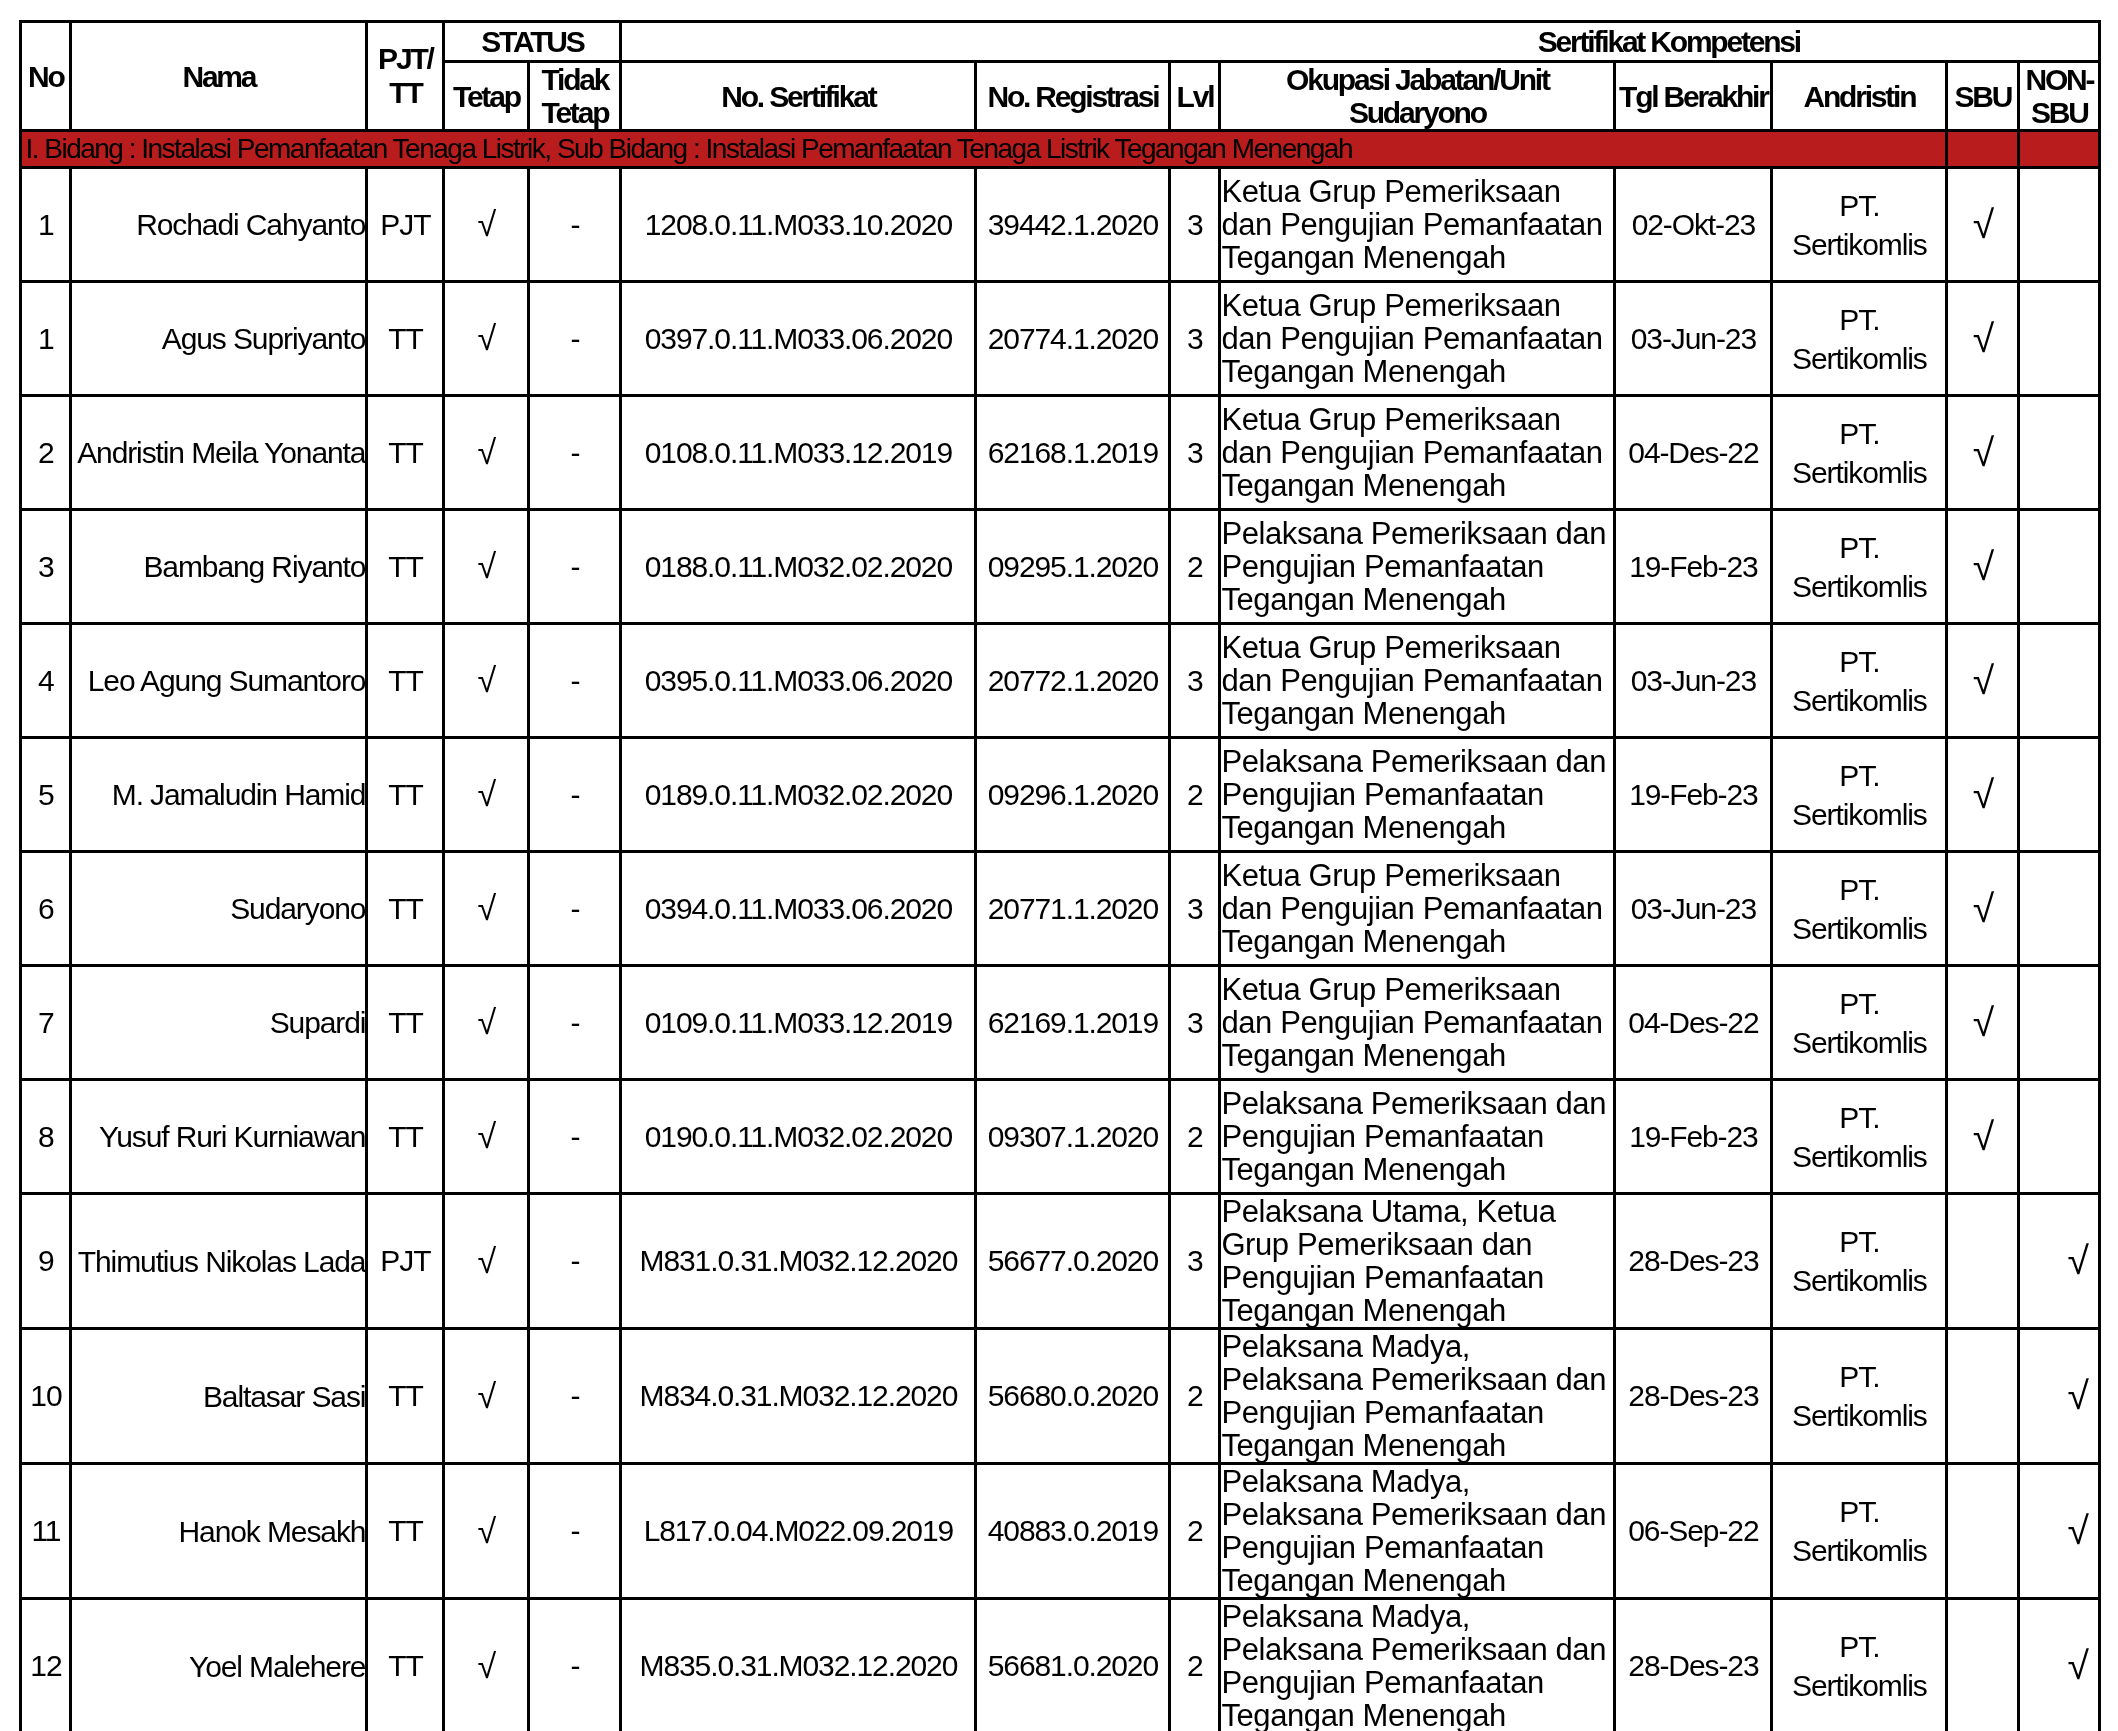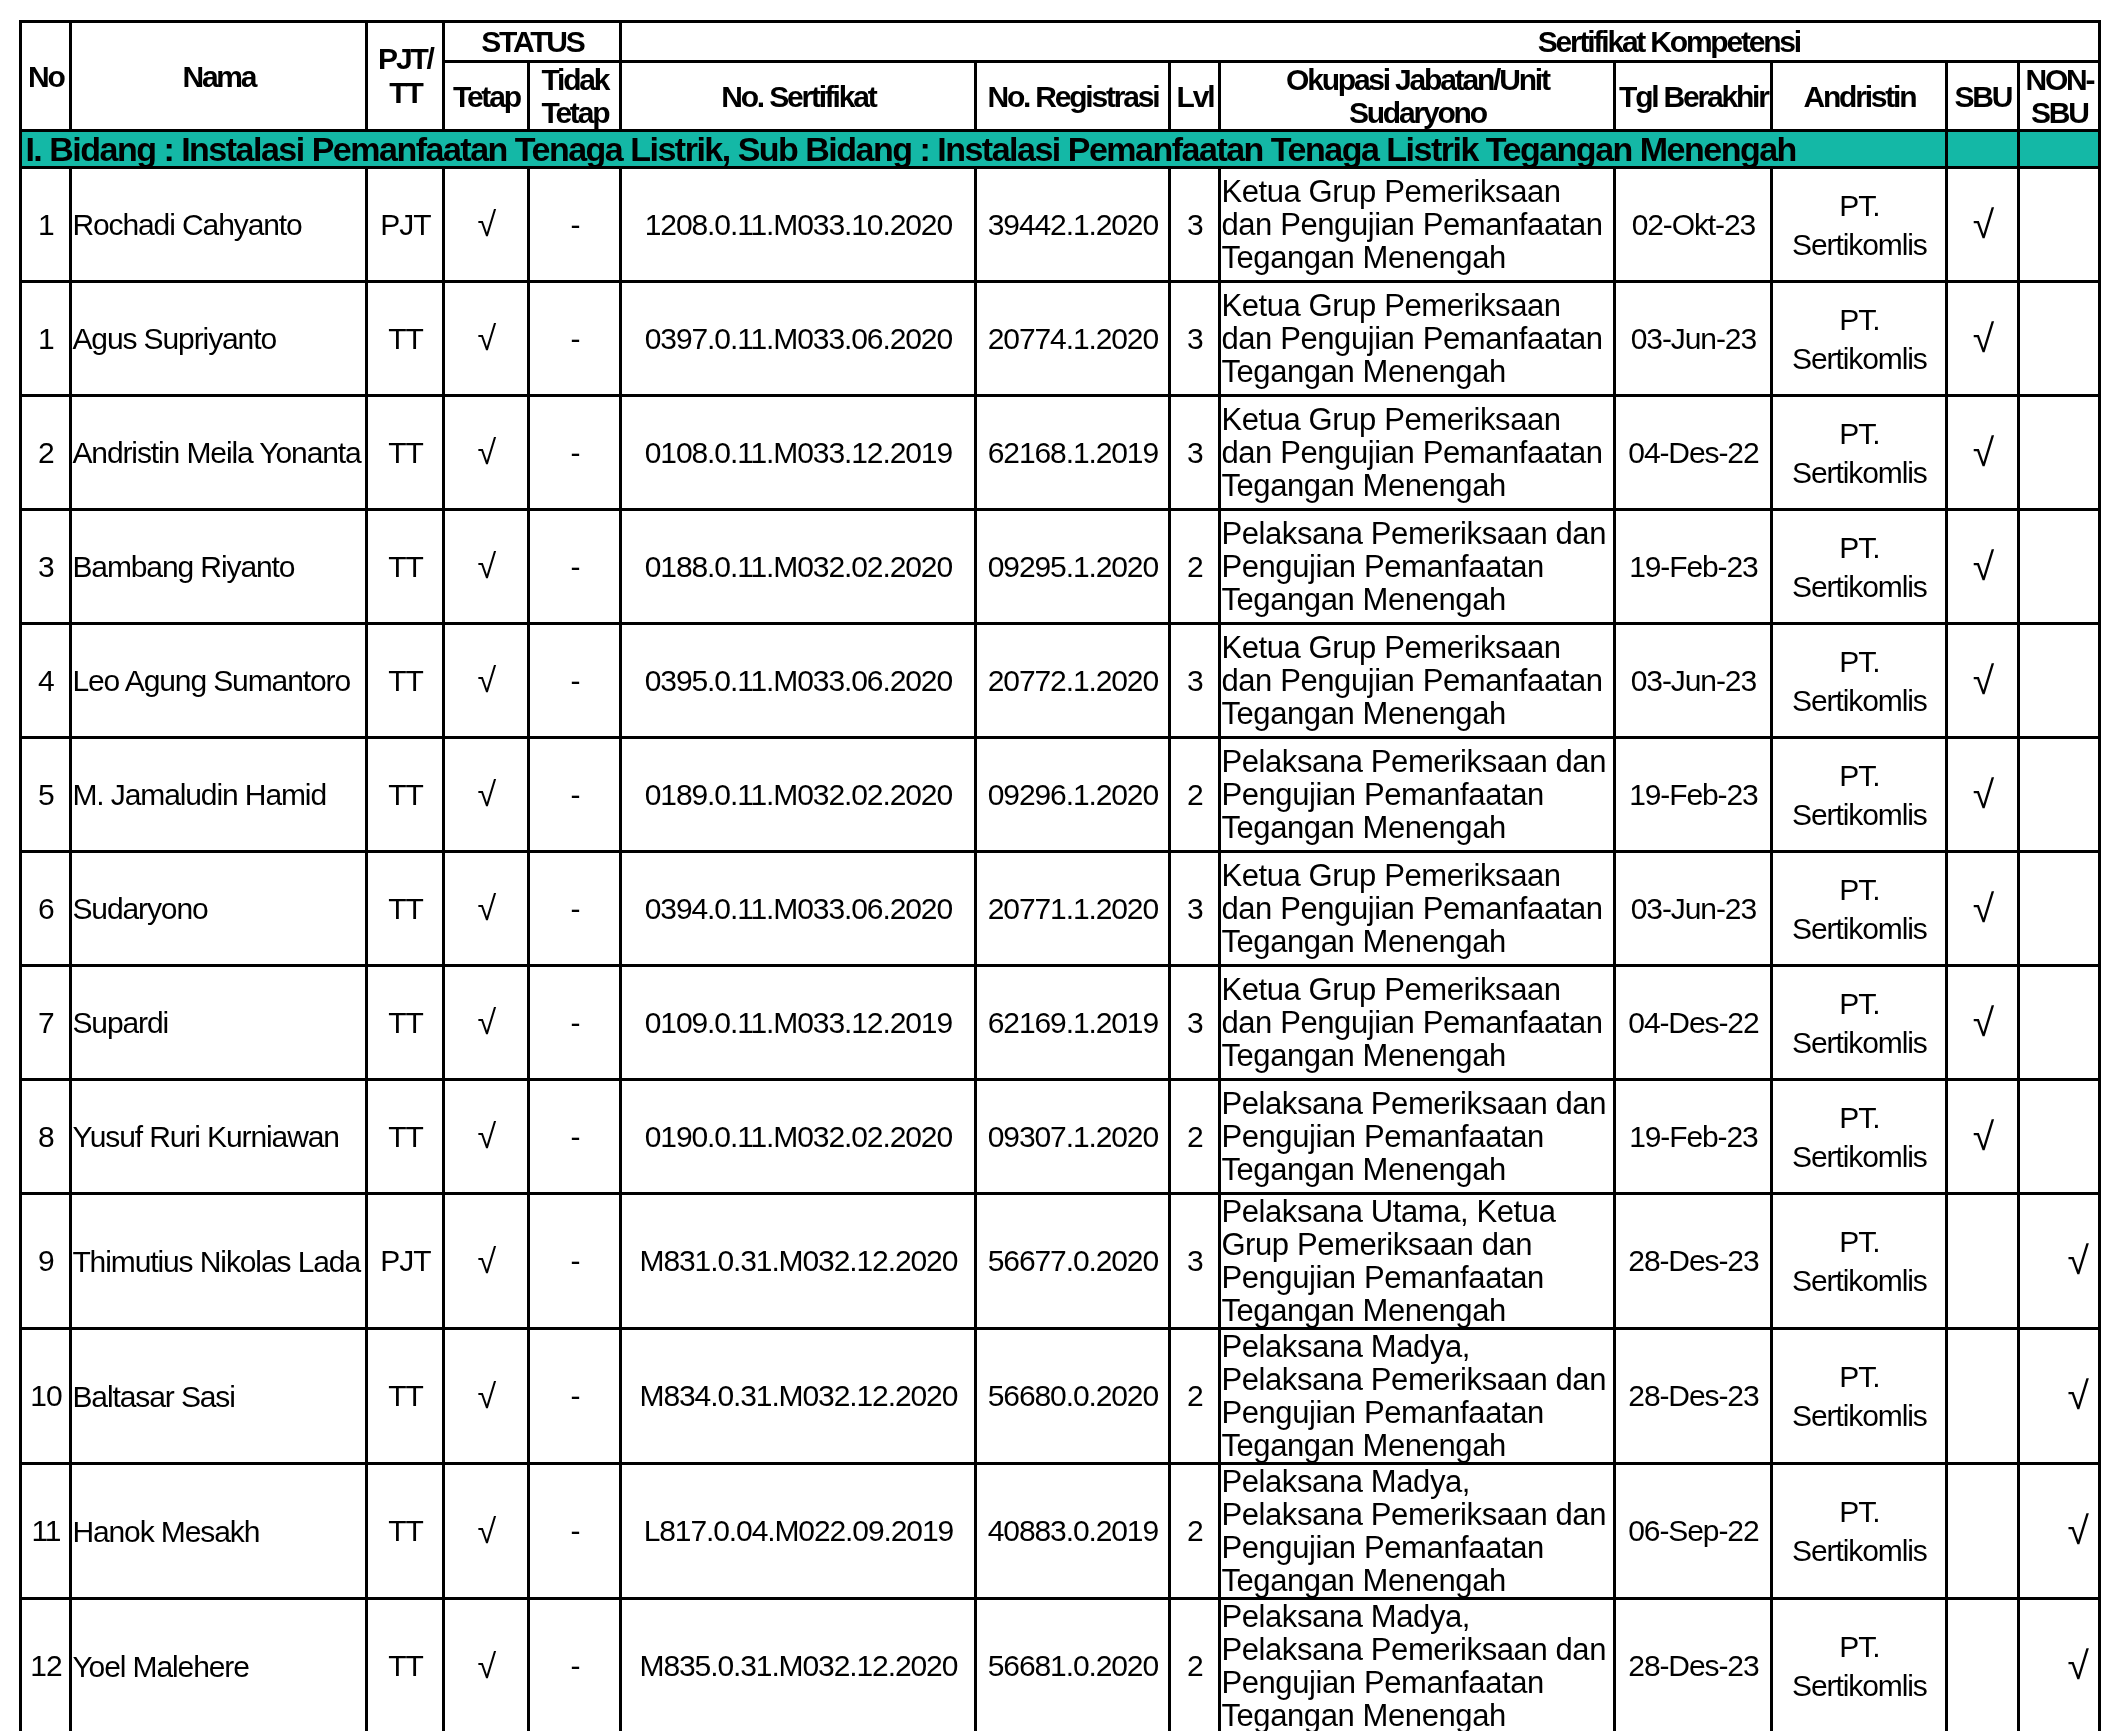--- a/index.html
+++ b/index.html
@@ -2,25 +2,25 @@
 <html style="font-size:12px"><head>
 <meta charset="utf-8">
 <style>
   html, body { margin:0; padding:0; background:#ffffff; }
   body { width:2119px; height:1732px; position:relative; overflow:hidden;
          font-family:"Liberation Sans", sans-serif; color:#000; }
   table.sheet { position:absolute; left:19.4px; top:20px; border-collapse:collapse;
                 table-layout:fixed; border:3.7px solid #000; }
   table.sheet td, table.sheet th { border:3px solid #000; padding:0; overflow:hidden; }
   th { font-weight:bold; font-size:30px; letter-spacing:-2.2px; line-height:37px; text-align:center; vertical-align:middle; }
-  .band td { background:#14b8a6; font-weight:bold; font-size:34px; letter-spacing:-1.5px; height:34px; line-height:34px; }
+  .band td { background:#b91c1c; font-weight:normal; font-size:28px; letter-spacing:-1.5px; height:34px; line-height:34px; }
   .band td.band-text { padding-left:3px; white-space:nowrap; text-align:left; }
   td { font-size:30px; letter-spacing:-1.1px; vertical-align:middle; }
   td.c { text-align:center; }
-  td.l { text-align:left; padding-left:4.5px; line-height:39px; }
+  td.l { text-align:right; padding-left:4.5px; line-height:39px; }
   td.okupasi { font-size:31px; line-height:33px; padding-left:4.5px; letter-spacing:-0.4px; text-align:left; }
   td.pen { text-align:center; padding-left:4.5px; line-height:39px; }
   td.check { font-size:39px; text-align:center; }
   td.check.nonsbu { text-align:right; padding-right:10.5px; }
   tr.r-a { height:114px; }
   tr.r-b { height:131px; }
 </style>
 </head>
 <body>
 

